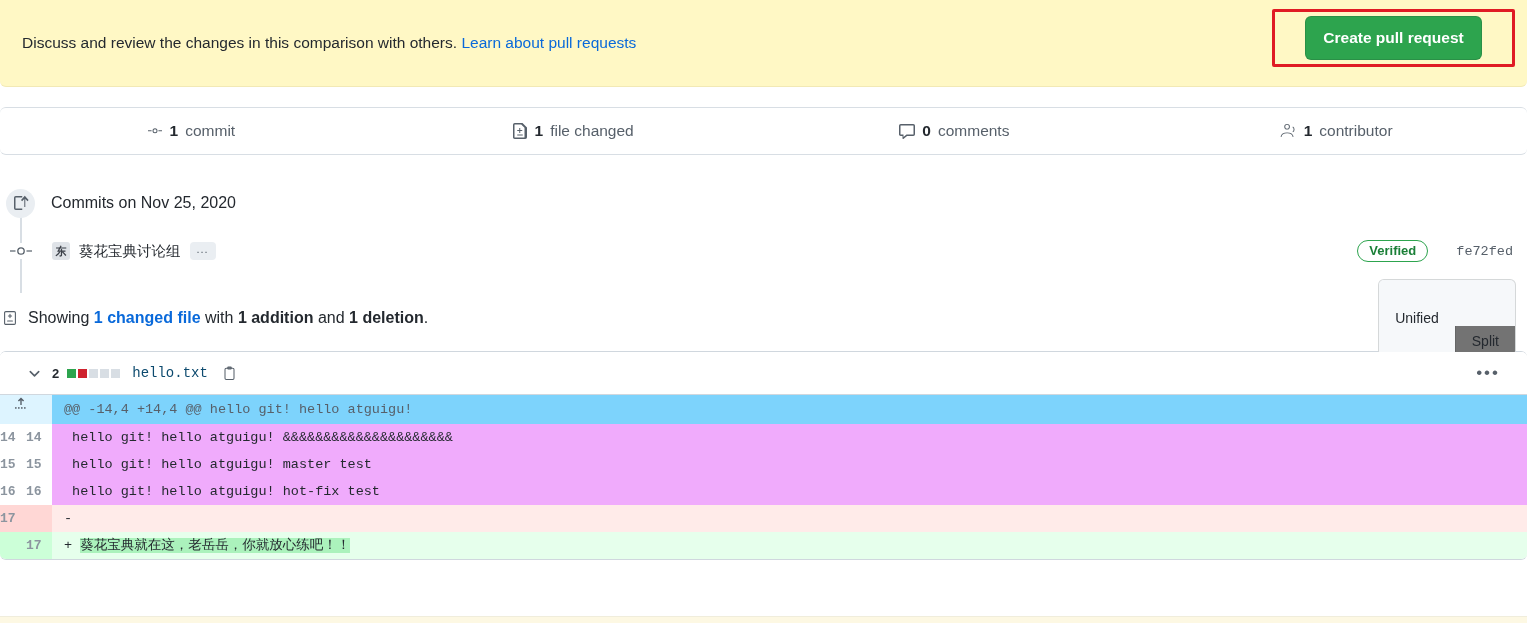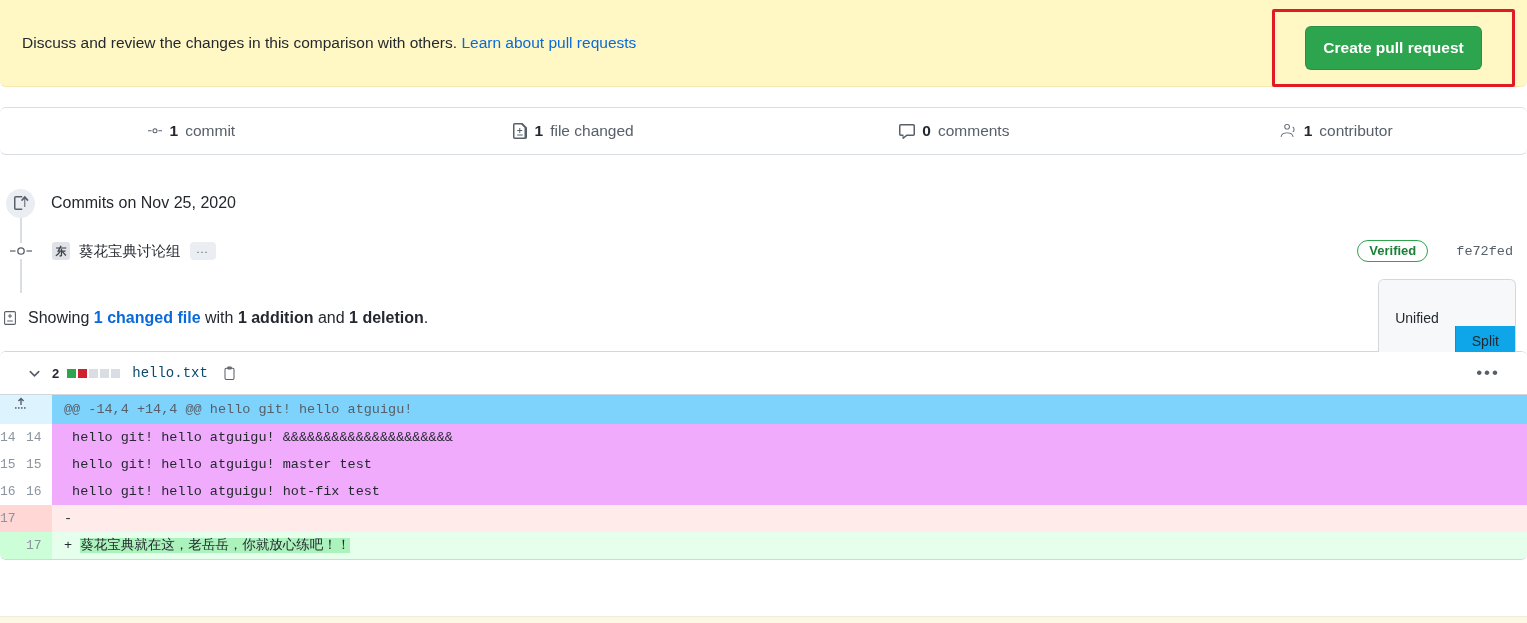--- a/index.html
+++ b/index.html
@@ -38,21 +38,21 @@
     color: #0969da;
     text-decoration: none;
     cursor: pointer;
   }
 
   .highlight-box {
     position: absolute;
     right: 12px;
     top: 9px;
     width: 243px;
-    height: 78px;
+    height: 58px;
     border: 3px solid #e01b24;
     border-radius: 2px;
     display: flex;
     align-items: center;
     justify-content: center;
     margin-left: 47px;
   }
   .btn-primary {
     background: #2da44e;
     color: #ffffff;
@@ -225,21 +225,21 @@
   .seg button {
     font-family: "Liberation Sans", sans-serif;
     font-size: 14px;
     color: #24292f;
     padding: 7px 16px;
     border: none;
     background: #f6f8fa;
     cursor: pointer;
   }
   .seg button.active { background: #f6f8fa; }
-  .seg button.inactive { background: #0ea5e9; border-left: 1px solid rgba(27,31,36,0.15); margin-top: 46px; }
+  .seg button.inactive { background: #737373; border-left: 1px solid rgba(27,31,36,0.15); margin-top: 46px; }
 
   
   .filebox {
     margin-top: 16px;
     border: 1px solid #d0d7de;
     border-left: none;
     border-right: none;
     border-radius: 6px;
     background: #fff;
     overflow: hidden;
@@ -281,20 +281,21 @@
     width: 52px;
     text-align: right;
     padding-right: 11px !important;
     font-family: "Liberation Mono", monospace;
     font-size: 13px;
     color: #8c959f;
     user-select: none;
     cursor: pointer;
     height: 27px;
     line-height: 27px;
+    font-weight: bold;
   }
   .code {
     font-family: "Liberation Mono", monospace;
     font-size: 13.5px;
     color: #24292f;
     padding-left: 12px !important;
     height: 27px;
     line-height: 27px;
     white-space: pre;
   }

